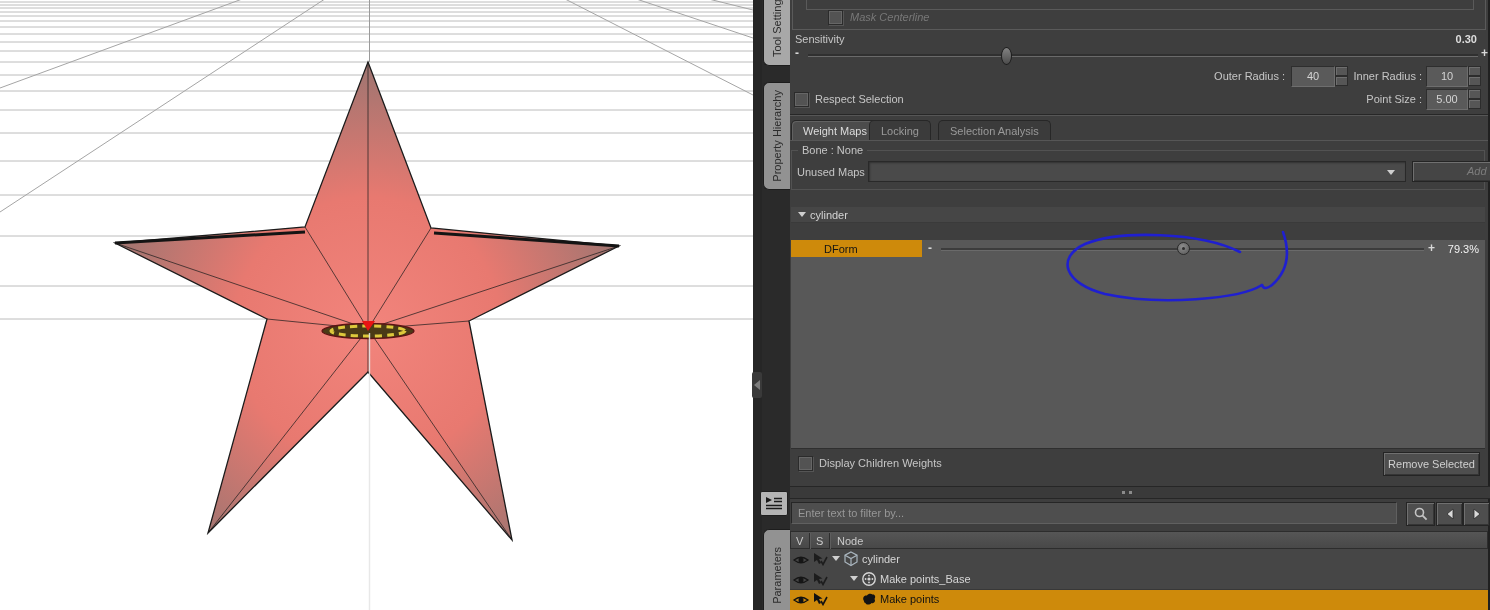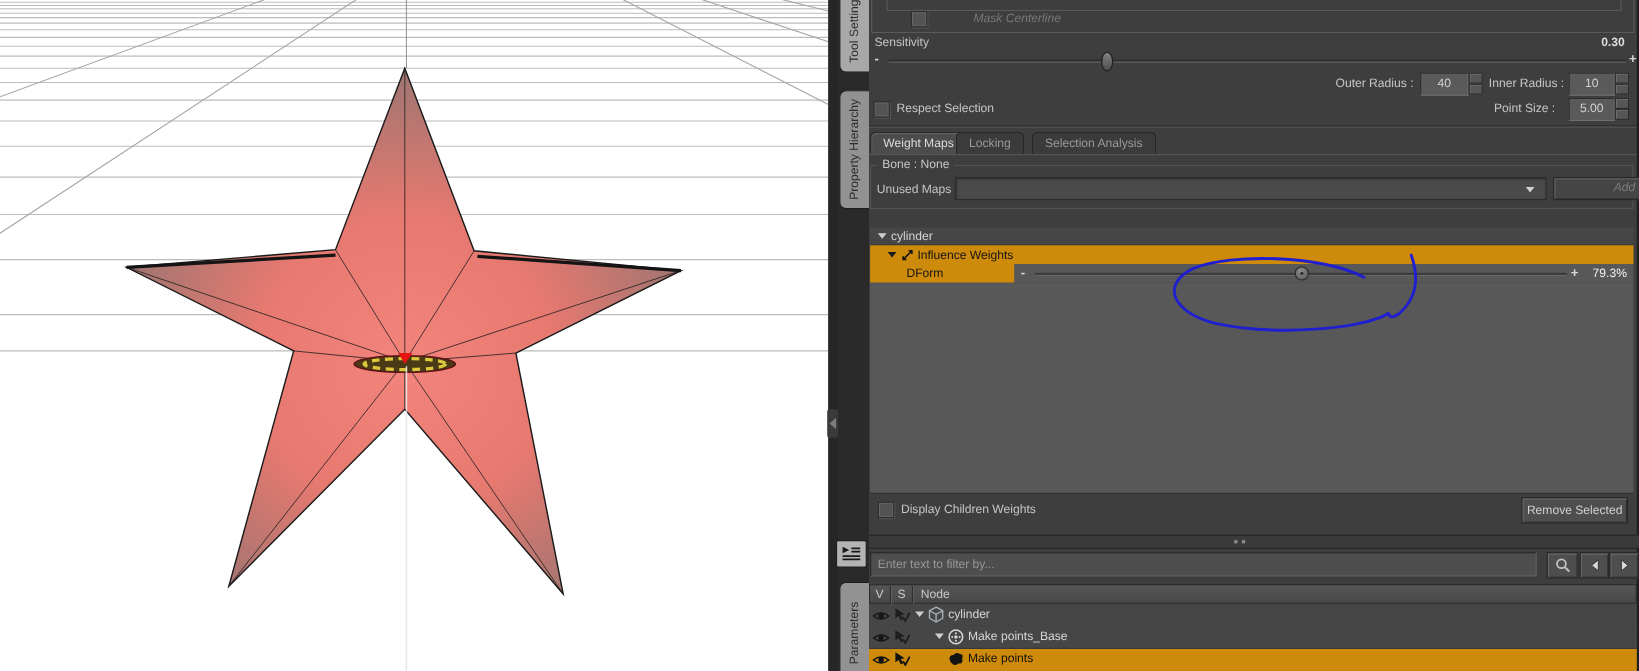--- a/index.html
+++ b/index.html
@@ -172,21 +172,21 @@
           <line x1="2" y1="13.5" x2="18" y2="13.5"></line>
       </g>
     </svg>
   </div>
 
   <div class="abs" id="panel">
 
     <div class="gbox" style="left:2px;top:-6px;width:692px;height:34px;"></div>
     <div class="gbox" style="left:16px;top:-8px;width:666px;height:16px;"></div>
     <div class="cb" style="left:38px;top:10px;"></div>
-    <div class="abs dis" style="left:60px;top:11px;margin-left:35px;">Mask Centerline</div>
+    <div class="abs dis" style="left:60px;top:11px;">Mask Centerline</div>
 
     <div class="abs lbl" style="left:5px;top:33px;">Sensitivity</div>
     <div class="abs" style="left:630px;top:33px;width:57px;text-align:right;color:#dedede;font-weight:bold;">0.30</div>
     <div class="plusminus" style="left:5px;top:46px;">-</div>
     <div class="track" style="left:18px;top:54px;width:670px;"></div>
     <div class="abs" style="left:211px;top:47px;width:9px;height:16px;border-radius:50%;
          background:linear-gradient(#828282,#4c4c4c);border:1px solid #1e1e1e;"></div>
     <div class="plusminus" style="left:691px;top:46px;">+</div>
 
     <div class="abs lbl" style="left:390px;top:70px;width:105px;text-align:right;">Outer Radius :</div>
@@ -197,21 +197,21 @@
       </div>
     <div class="abs lbl" style="left:560px;top:70px;width:72px;text-align:right;">Inner Radius :</div>
     <div class="numbox" style="left:636px;top:66px;width:40px;">10</div>
     <div class="spin" style="left:678px;top:66px;">
         <div class="up"></div>
         <div class="dn"></div>
       </div>
 
     <div class="cb" style="left:4px;top:92px;"></div>
     <div class="abs lbl" style="left:25px;top:93px;">Respect Selection</div>
-    <div class="abs lbl" style="left:560px;top:93px;width:72px;text-align:center;">Point Size :</div>
+    <div class="abs lbl" style="left:560px;top:93px;width:72px;text-align:right;">Point Size :</div>
     <div class="numbox" style="left:636px;top:89px;width:40px;">5.00</div>
     <div class="spin" style="left:678px;top:89px;">
         <div class="up"></div>
         <div class="dn"></div>
       </div>
 
     <div class="abs" style="left:0;top:114px;width:698px;height:1px;background:#272727;"></div>
     <div class="abs" style="left:0;top:115px;width:698px;height:1px;background:#565656;"></div>
 
     <div class="ptab active" style="left:1px;">
@@ -228,27 +228,20 @@
     <div class="abs" style="left:78px;top:161px;width:538px;height:21px;background:#4a4a4a;border:1px solid #292929;
          box-shadow:inset 1px 1px 2px rgba(0,0,0,.35);box-sizing:border-box;">
       <span class="abs" style="left:6px;top:3px;color:#cfcfcf;"></span>
       <span class="tri-dn" style="position:absolute;right:10px;top:8px;"></span>
     </div>
     <div class="btn disabled" style="left:622px;top:161px;width:72px;height:19px;line-height:19px;">Add Map</div>
 
     <div class="abs" style="left:1px;top:207px;width:694px;height:16px;background:#464646;border-bottom:1px solid #3a3a3a;box-sizing:border-box;">
       <span class="tri-dn" style="position:absolute;left:7px;top:5px;"></span>
       <span class="abs" style="left:19px;top:2px;color:#d4d4d4;">cylinder</span>
-    </div>
-    <div class="abs orange" style="left:1px;top:223px;width:694px;height:17px;">
-      <span class="tri-dn dark" style="position:absolute;left:16px;top:6px;"></span>
-      <svg class="icon" style="left:28px;top:3px;" width="12" height="12" viewBox="0 0 12 12">
-        <path d="M2 10 L10 2 M7 2 h3 v3 M5 10 h-3 v-3" stroke="#111" stroke-width="1.4" fill="none"></path>
-      </svg>
-      <span class="abs" style="left:43px;top:3px;color:#141414;">Influence Weights</span>
     </div>
     <div class="abs" style="left:1px;top:240px;width:694px;height:17px;background:#585858;">
       <div class="abs orange" style="left:0;top:0;width:131px;height:17px;">
         <span class="abs" style="left:33px;top:3px;color:#141414;">DForm</span>
       </div>
       <div class="plusminus" style="left:137px;top:1px;">-</div>
       <div class="track" style="left:150px;top:8px;width:483px;background:#3c3c3c;"></div>
       <div class="abs" style="left:386px;top:2px;width:11px;height:11px;border-radius:50%;border:1px solid #292929;
            background:radial-gradient(circle at 40% 35%, #8d8d8d, #565656);">
         <div class="abs" style="left:3.5px;top:3.5px;width:3px;height:3px;border-radius:50%;background:#2e2e2e;"></div>

